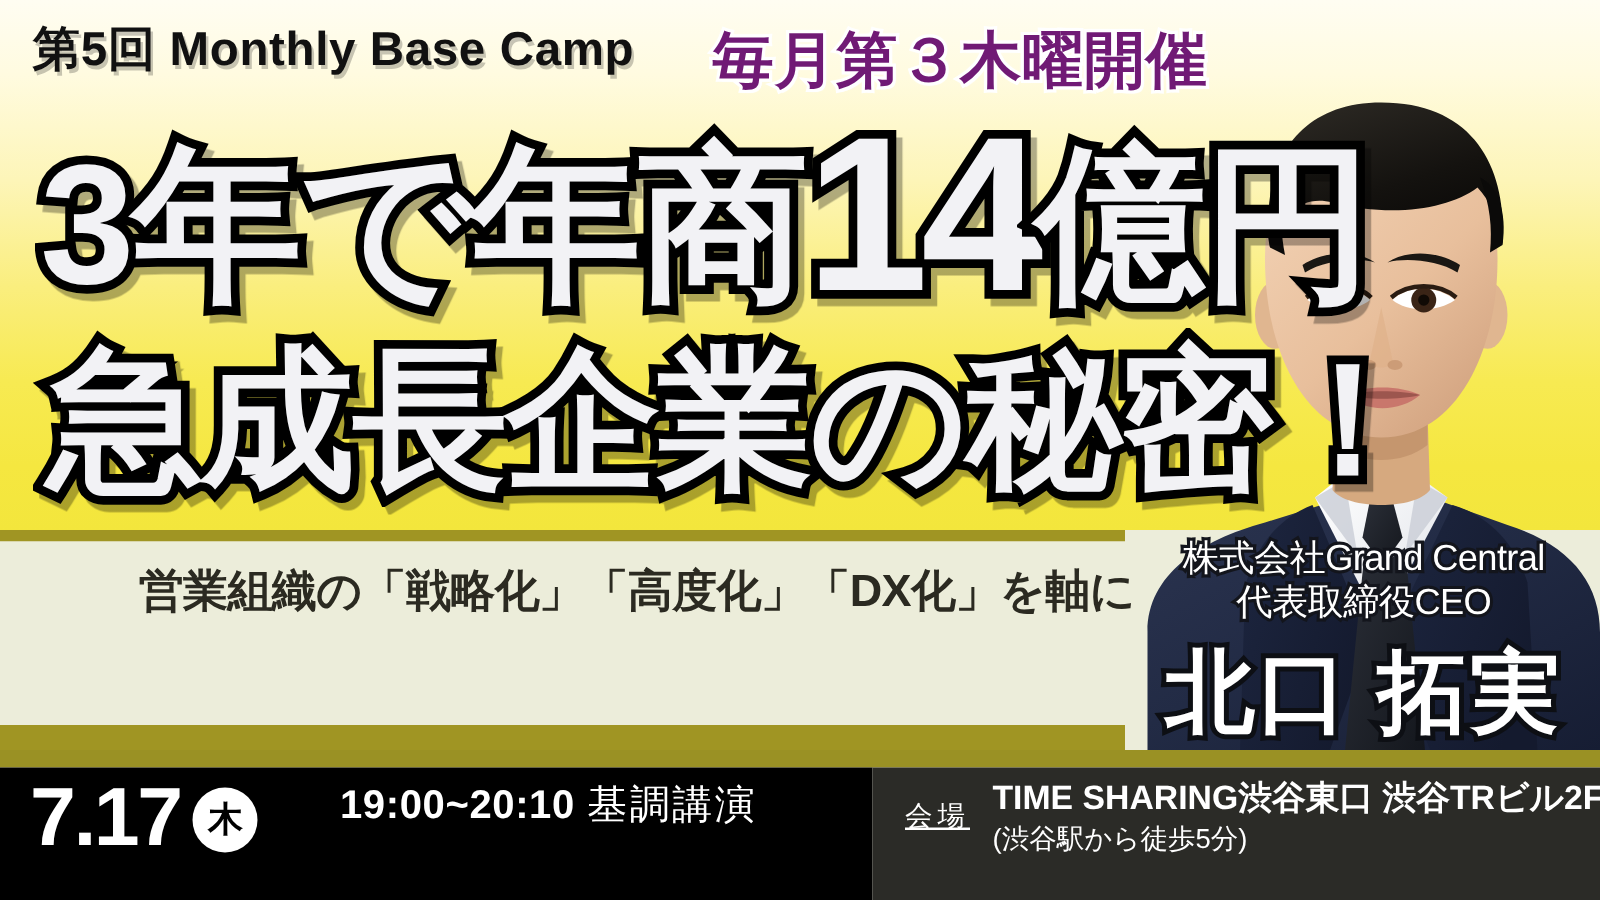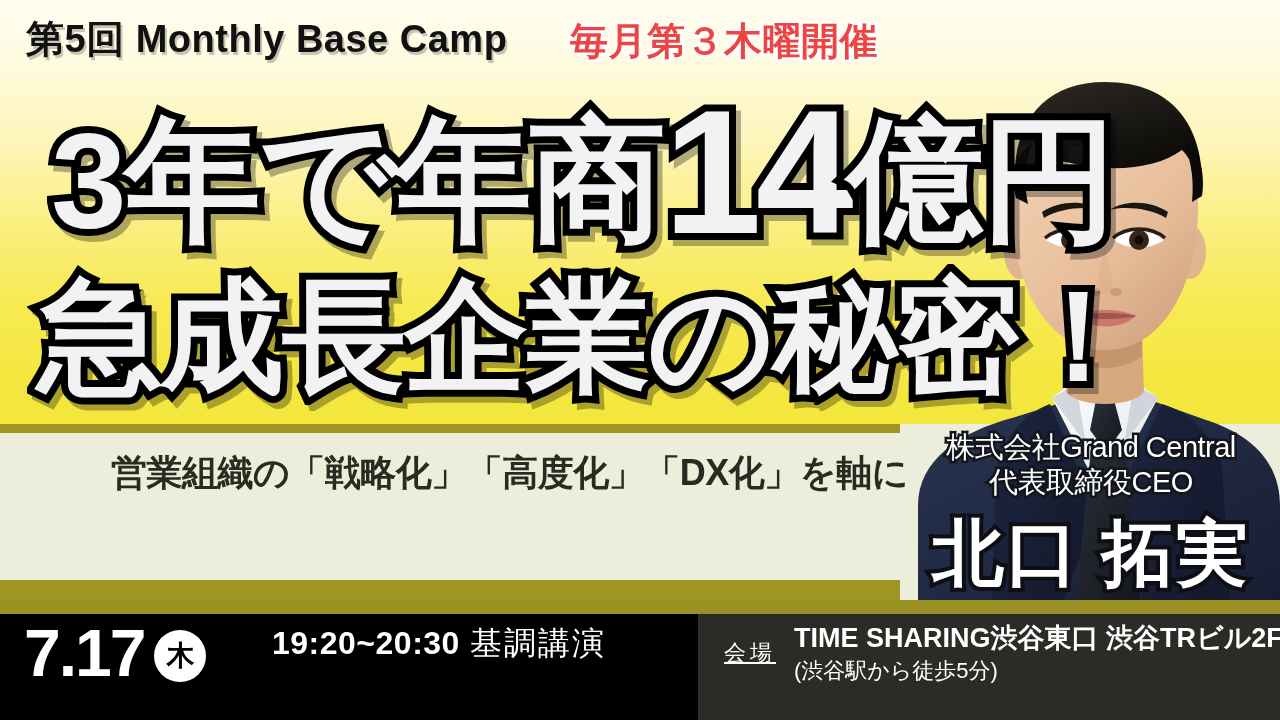--- a/index.html
+++ b/index.html
@@ -51,21 +51,21 @@
   }
   .kaisu{
     position:absolute;left:26px;top:4px;
     font-size:38px;font-weight:bold;color:#111;
     letter-spacing:0.5px;
     text-shadow:2px 3px 0 rgba(0,0,0,0.22);
     white-space:nowrap;
   }
   .monthly-badge{
     position:absolute;left:570px;top:6px;
-    font-size:38px;font-weight:bold;color:#ef4444;
+    font-size:49px;font-weight:bold;color:#701a75;
     letter-spacing:0.5px;
     white-space:nowrap;
     -webkit-text-stroke:5px #fff;
     paint-order:stroke fill;
     text-shadow:0 0 4px #fff,0 0 4px #fff,2px 2px 0 rgba(255,255,255,.9);
   }
 
   
   .headline{
     position:absolute;left:0;top:84px;width:1010px;
@@ -75,21 +75,21 @@
     white-space:nowrap;
     font-weight:900;
     color:#f2f2f5;
     -webkit-text-stroke:14px #000;
     paint-order:stroke fill;
     letter-spacing:-2px;
     line-height:1;
   }
   .hl-line.l1{
     font-size:136px;
-    margin-left:51px;
+    margin-left:32px;
     filter:drop-shadow(5px 6px 0 rgba(0,0,0,0.30));
   }
   .hl-line.l2{
     font-size:124px;
     margin-left:38px;
     margin-top:14px;
     filter:drop-shadow(5px 6px 0 rgba(0,0,0,0.30));
   }
   .big-num{
     font-size:176px;
@@ -301,21 +301,21 @@
   <div class="bottom-left"></div>
   <div class="bottom-right"></div>
 
   <div class="date-block">
     <div class="date-num">7.17</div>
     <div class="day-circle">木</div>
   </div>
 
   <div class="times">
     <div class="time-row">
-      <span>19:20~20:30</span><span class="time-label">基調講演</span>
+      <span>19:00~20:10</span><span class="time-label">基調講演</span>
     </div>
   </div>
 
   <div class="venue">
     <div class="venue-tag">会場</div>
     <div class="venue-lines">
       <div class="venue-main">TIME SHARING渋谷東口 渋谷TRビル2F</div>
       <div class="venue-sub">(渋谷駅から徒歩5分)</div>
     </div>
   </div>

